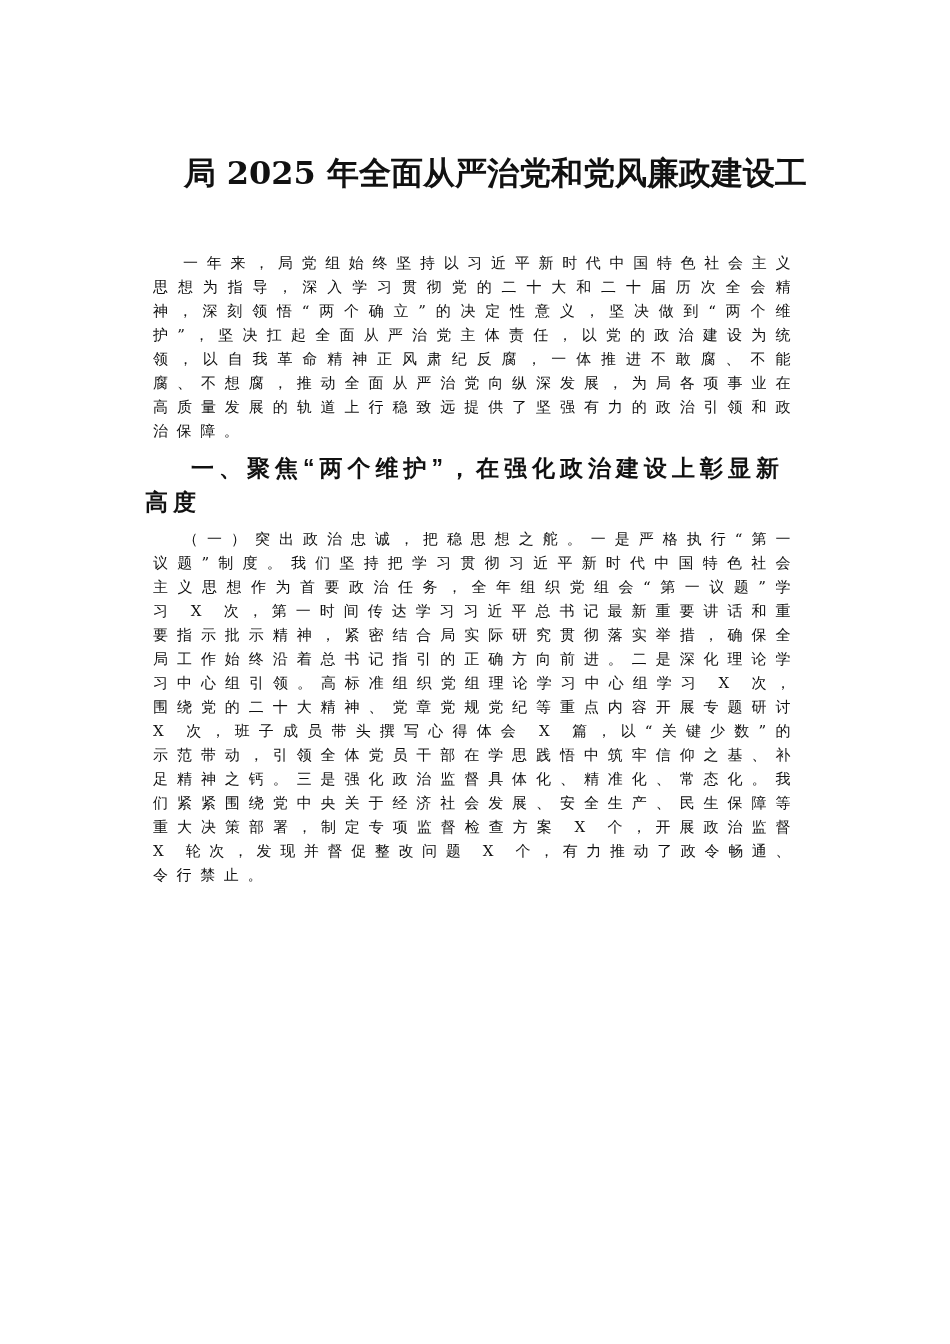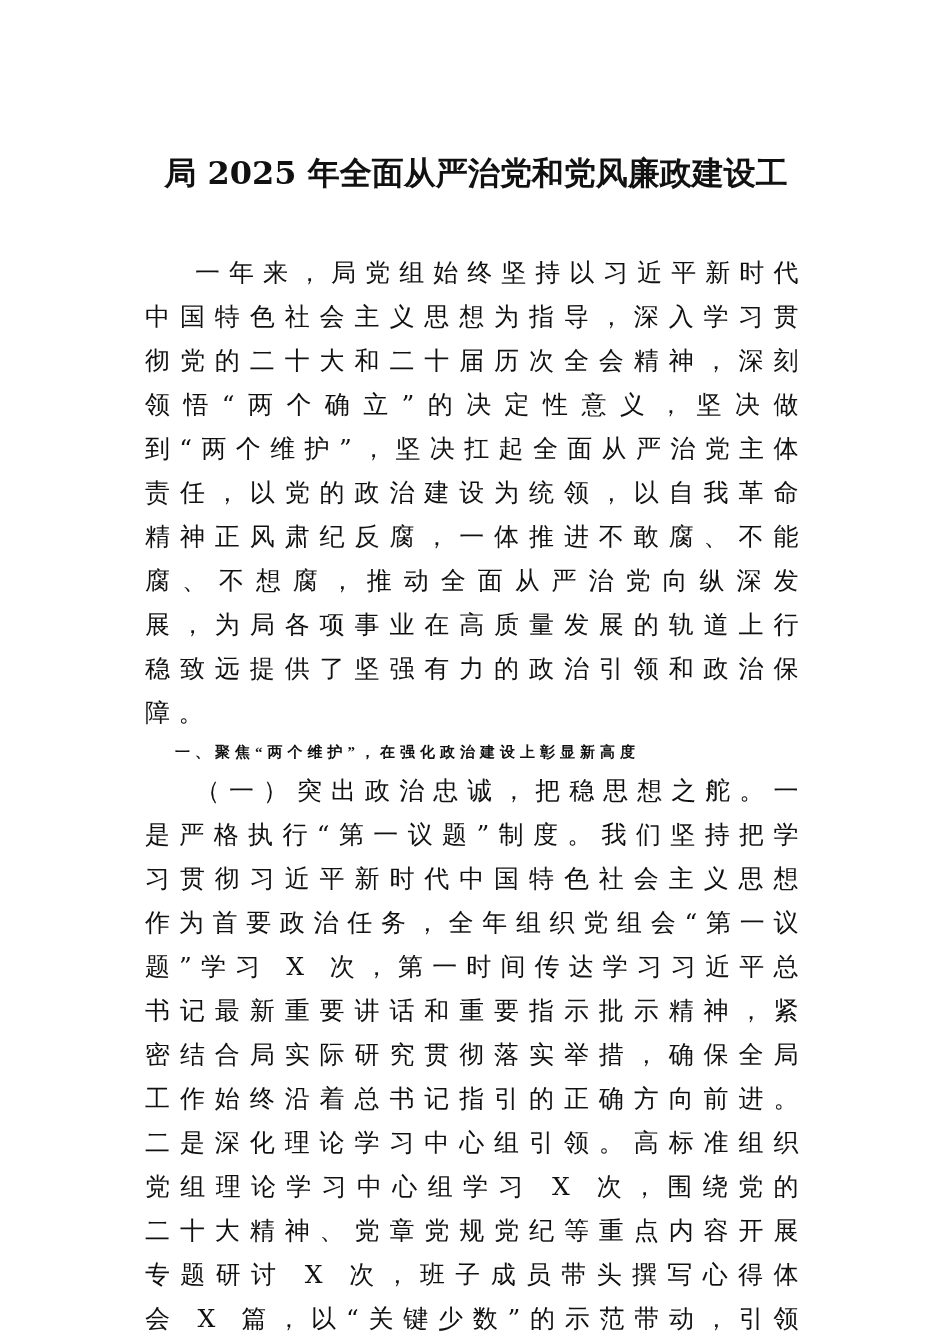--- a/index.html
+++ b/index.html
@@ -3,46 +3,46 @@
 <meta charset="utf-8">
 <style>
   html, body { margin: 0; padding: 0; background: #ffffff; }
   body { width: 950px; height: 1344px; position: relative; overflow: hidden; }
   .page {
     position: absolute; left: 145px; top: 145px; width: 662px;
     color: #111111;
     font-family: "DejaVu Serif", "Liberation Serif", serif;
   }
   .title {
-    text-align: center;
+    text-align: right;
     font-family: "DejaVu Serif", "Liberation Serif", serif;
     font-weight: bold;
     font-size: 32px;
     line-height: 56px;
     margin: 0 0 0 0;
     letter-spacing: 0px;
   }
   .title-line { display: block; white-space: nowrap; }
   .title-line + .title-line { margin-top: 0; }
   .body {
     margin-top: 50px;
   }
   .p {
-    font-size: 25px;
-    line-height: 44px;
+    font-size: 15px;
+    line-height: 24px;
     letter-spacing: 8.6px;
     text-align: justify;
     text-indent: 2em;
-    margin: 0;
+    margin: 8px;
     word-break: break-all;
   }
   .h1 {
-    font-family: Liberation Serif, serif;
+    font-family: Liberation Sans, sans-serif;
     font-weight: bold;
-    font-size: 15px;
+    font-size: 23px;
     line-height: 34.2px;
     letter-spacing: 5px;
     text-indent: 2em;
     margin: 0;
     word-break: break-all;
   }
 </style>
 </head>
 <body>
 

